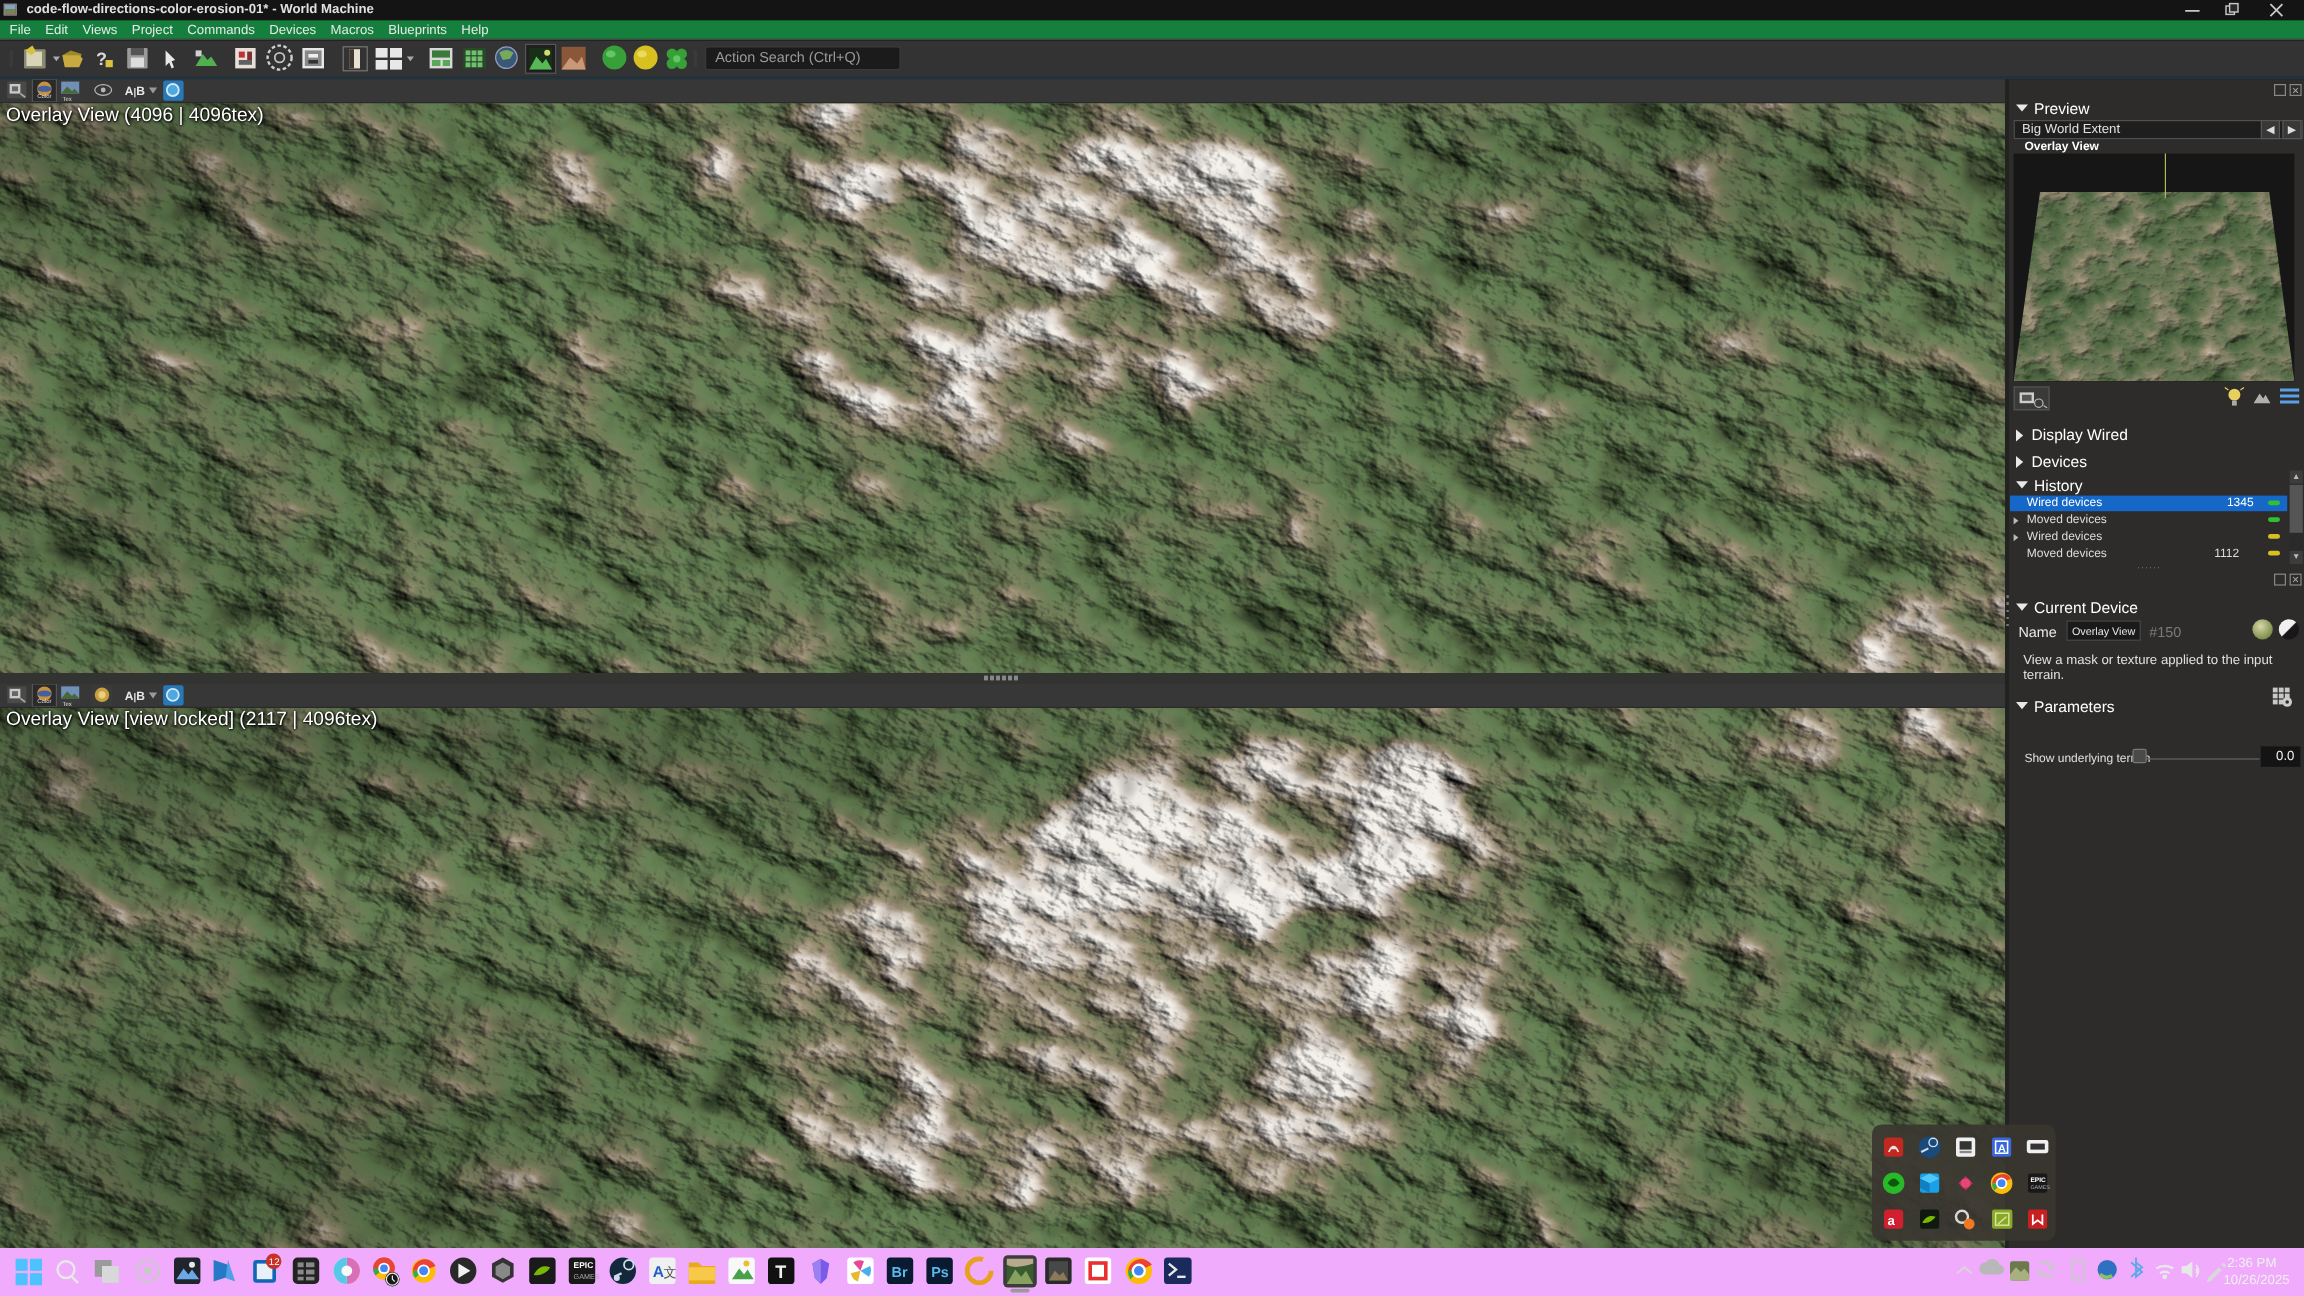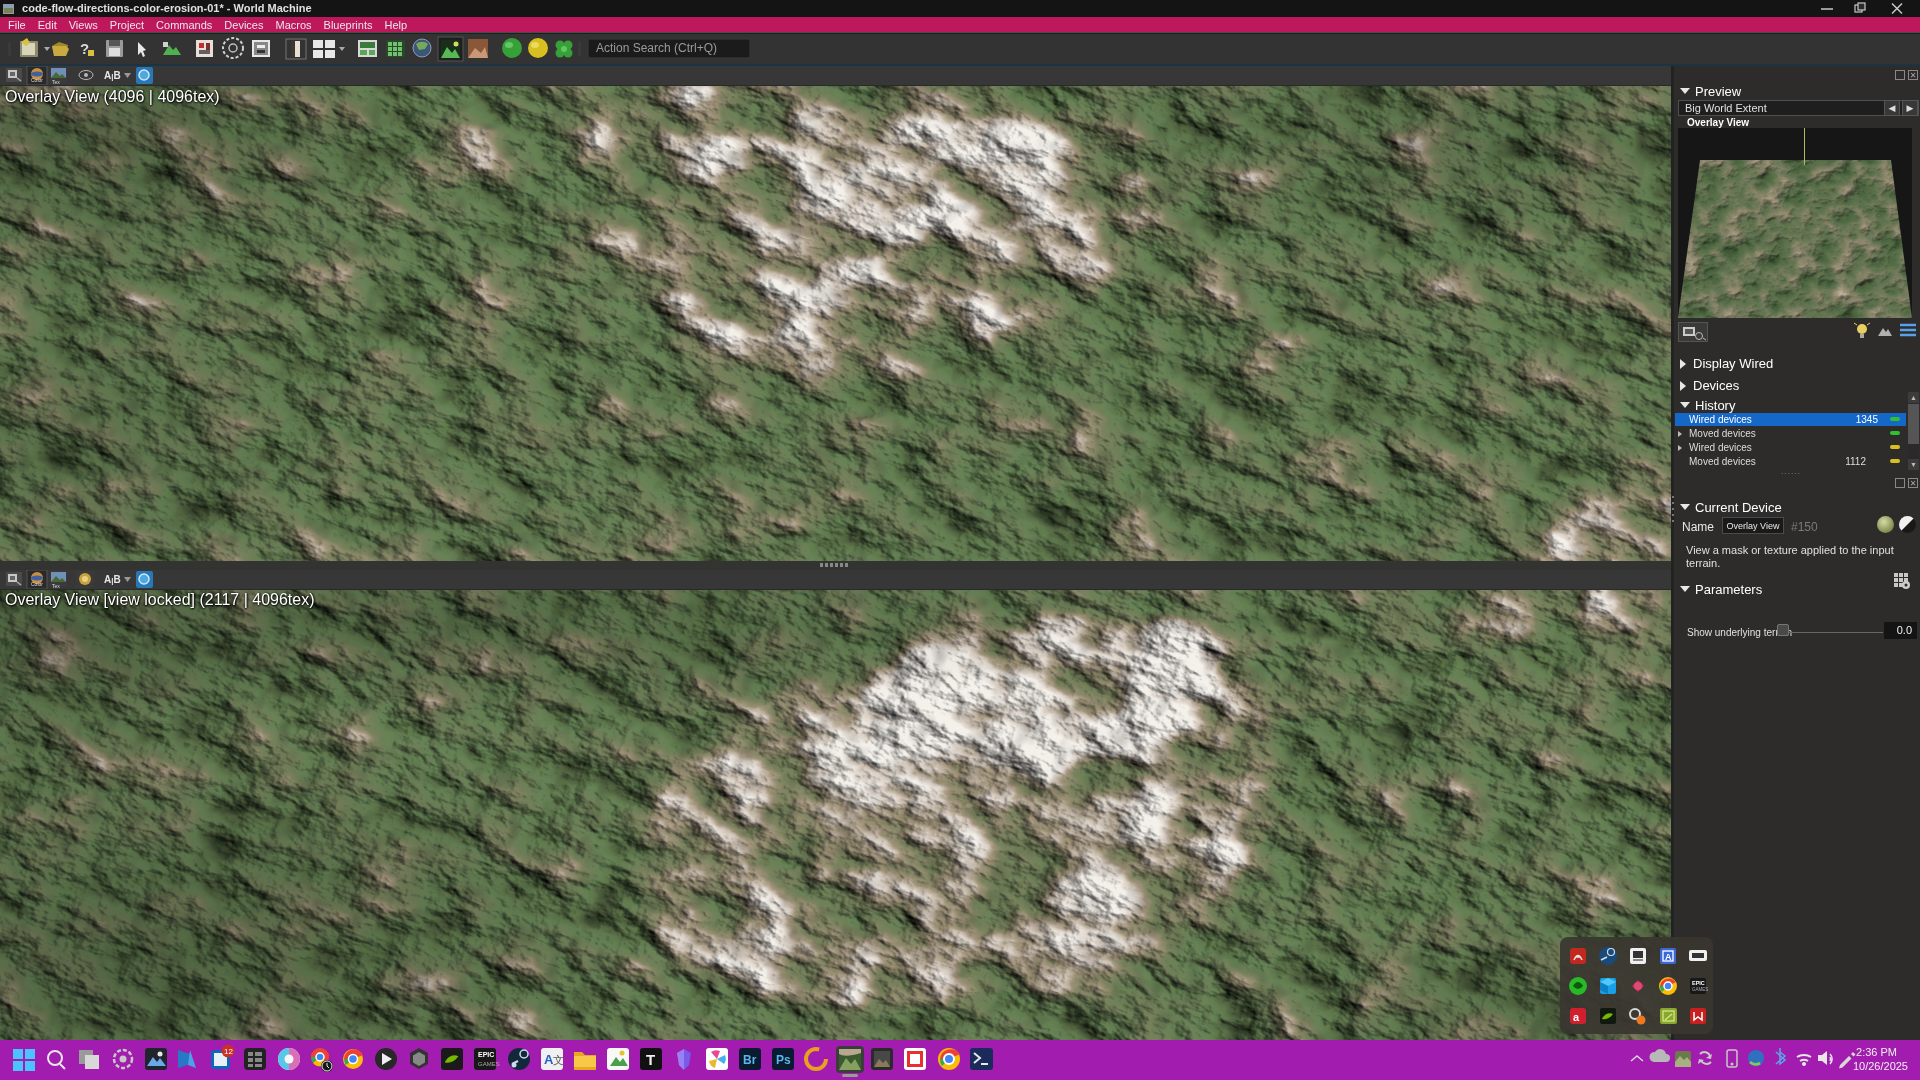--- a/index.html
+++ b/index.html
@@ -1,29 +1,29 @@
 <!DOCTYPE html>
 <html><head><meta charset="utf-8">
 <style>
 *{margin:0;padding:0;box-sizing:border-box}
 html,body{width:1920px;height:1080px;overflow:hidden;background:#1e1e1e;font-family:"Liberation Sans",sans-serif}
 .abs{position:absolute}
 #titlebar{position:absolute;left:0;top:0;width:1920px;height:17px;background:#141414;color:#e0e0e0;font-size:11px;font-weight:bold;line-height:17px}
-#menubar{position:absolute;left:0;top:17px;width:1920px;height:16px;background:#be185d;color:#e8e8e8;font-size:11px;line-height:16px;border-bottom:1px solid #4a4a4a}
+#menubar{position:absolute;left:0;top:17px;width:1920px;height:16px;background:#15803d;color:#e8e8e8;font-size:11px;line-height:16px;border-bottom:1px solid #4a4a4a}
 #menubar span{padding:0 6px}
 #toolbar{position:absolute;left:0;top:34px;width:1920px;height:30px;background:#333333}
 #statusblue{position:absolute;left:0;top:64px;width:1920px;height:2px;background:#1c3442}
 #workarea{position:absolute;left:0;top:66px;width:1920px;height:974px;background:#262626}
 .vheader{position:absolute;left:0;width:1671px;height:20px;background:#373737;border-bottom:1px solid #2a2a2a}
 .vcap{position:absolute;color:#fff;font-size:16px;font-weight:normal;text-shadow:0 1px 2px #000, 1px 0 2px #000;z-index:5}
 #rightpanel{position:absolute;left:1671px;top:66px;width:249px;height:974px;background:#2d2c2a;color:#e8e8e8}
 .sechdr{font-weight:normal;font-size:13px;color:#fff}
 .tri-d{display:inline-block;width:0;height:0;border-left:5px solid transparent;border-right:5px solid transparent;border-top:6px solid #e8e8e8;margin-right:5px;vertical-align:2px}
 .tri-r{display:inline-block;width:0;height:0;border-top:5px solid transparent;border-bottom:5px solid transparent;border-left:6px solid #e8e8e8;margin-right:7px;vertical-align:-1px}
-#taskbar{position:absolute;left:0;top:1040px;width:1920px;height:40px;background:#a21caf;z-index:50}
+#taskbar{position:absolute;left:0;top:1040px;width:1920px;height:40px;background:#f0abfc;z-index:50}
 #dock{position:absolute;left:1560px;top:937px;width:153px;height:97px;background:rgba(58,54,48,0.92);border-radius:8px;z-index:40}
 </style>
 </head>
 <body>
 
 <div id="titlebar">
   <span style="display:inline-block;width:11px;height:10px;background:linear-gradient(180deg,#88a0c0 0 40%,#6a8858 40% 75%,#907850 75%);border:1px solid #999;margin:3px 5px 0 3px;vertical-align:-2px"></span>
   code-flow-directions-color-erosion-01* - World Machine
   <svg style="position:absolute;right:0;top:0" width="120" height="17" xmlns="http://www.w3.org/2000/svg">
   <path d="M21 9 h12" stroke="#c8c8c8" stroke-width="1.5"></path>

